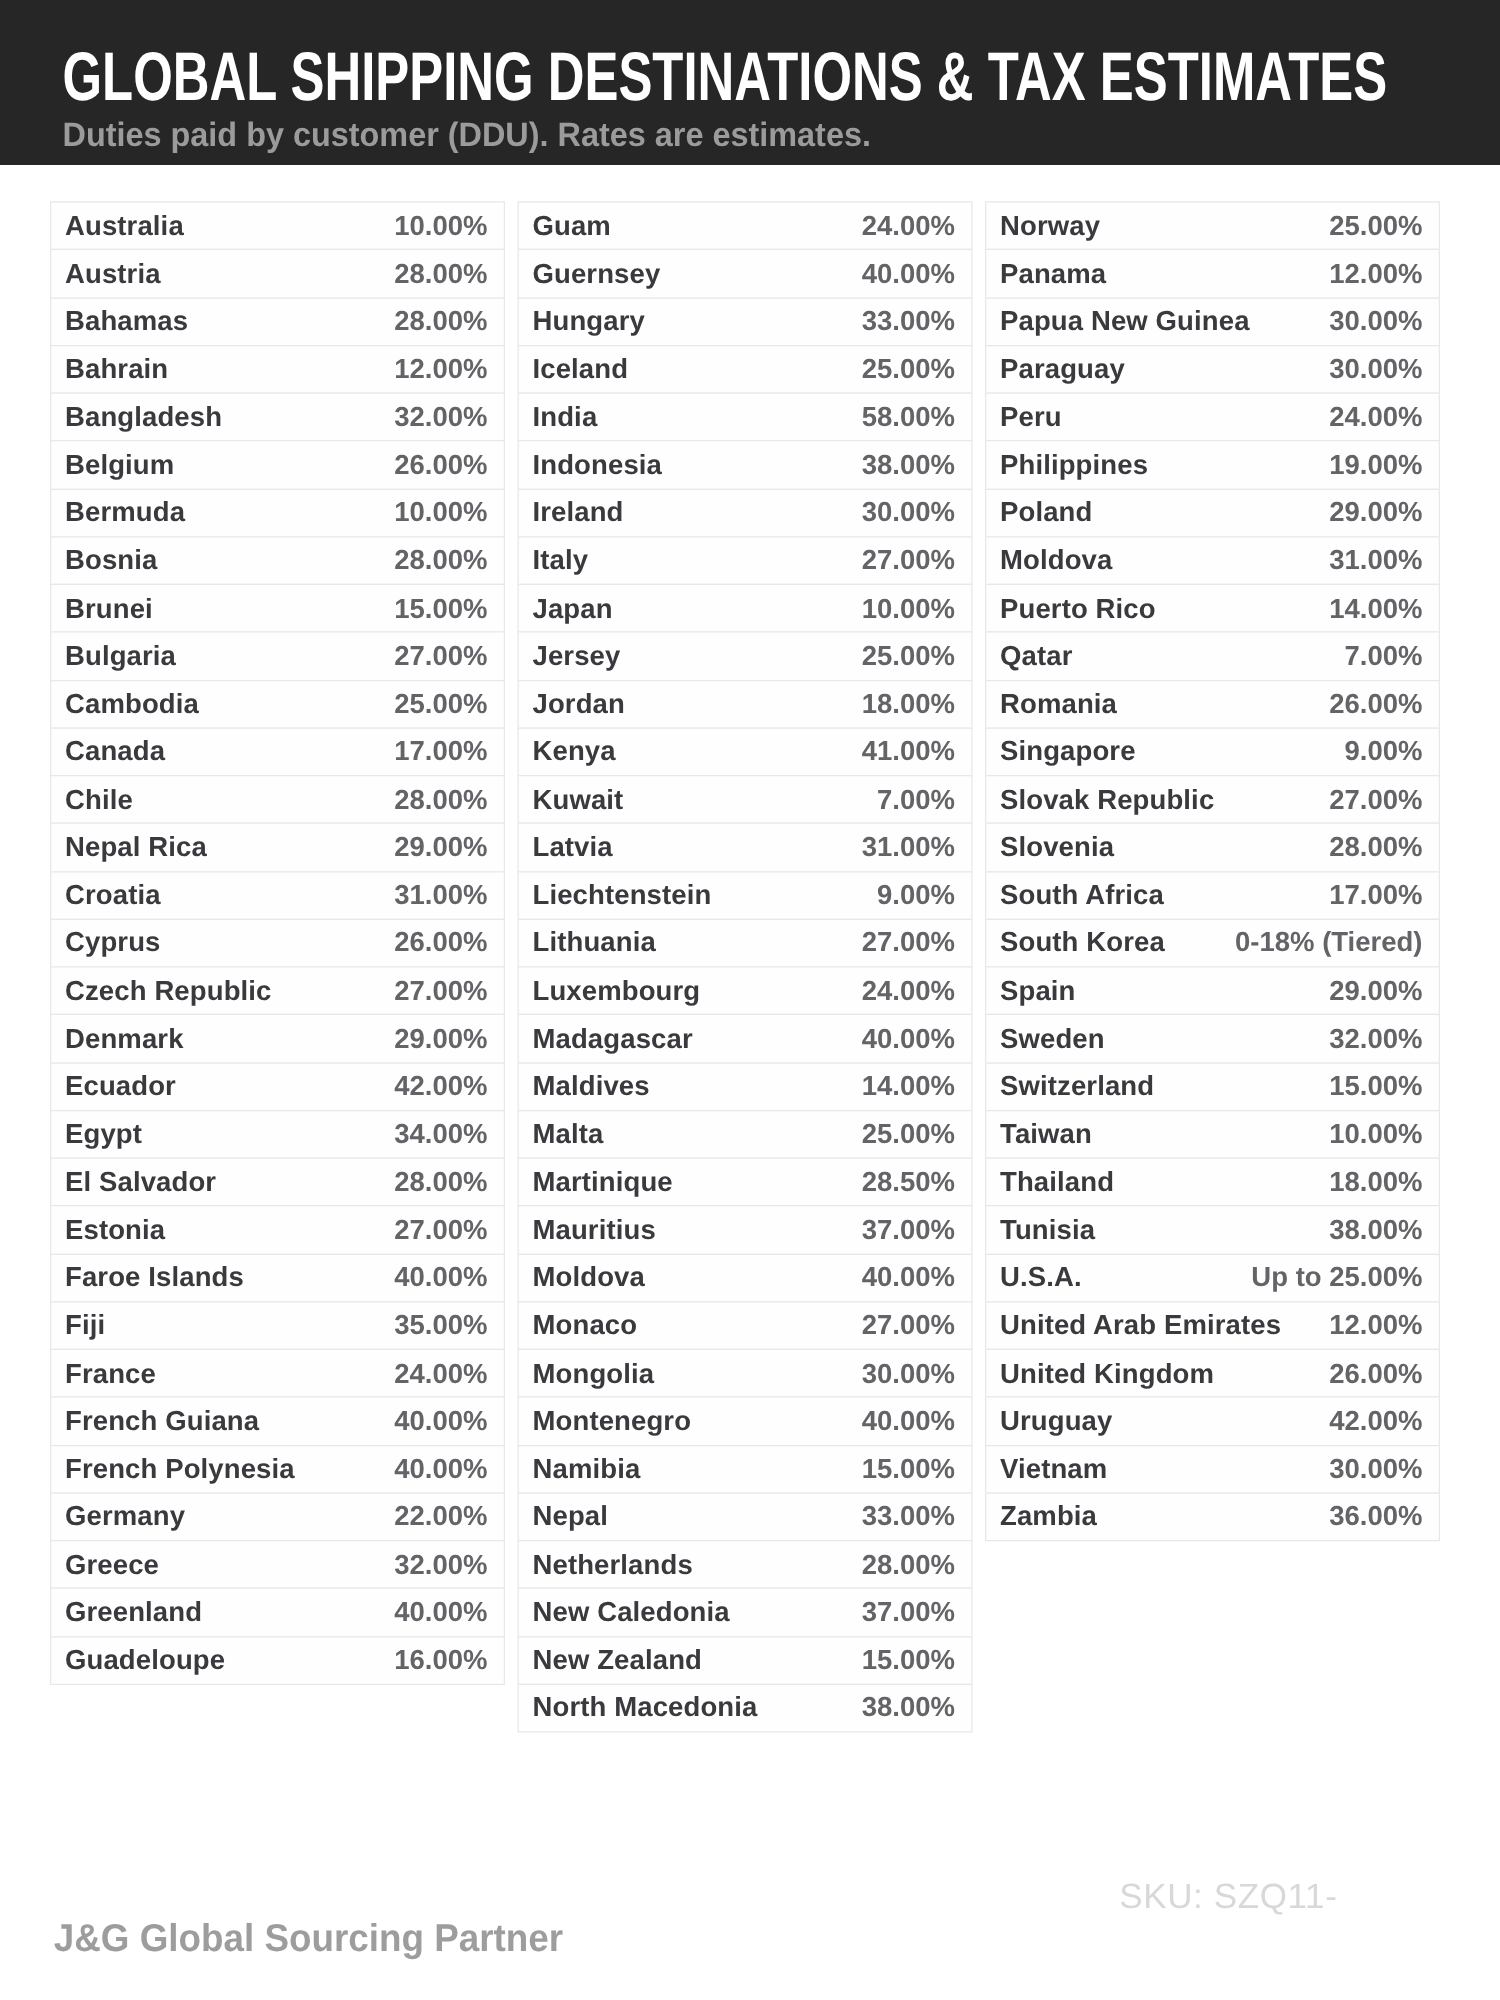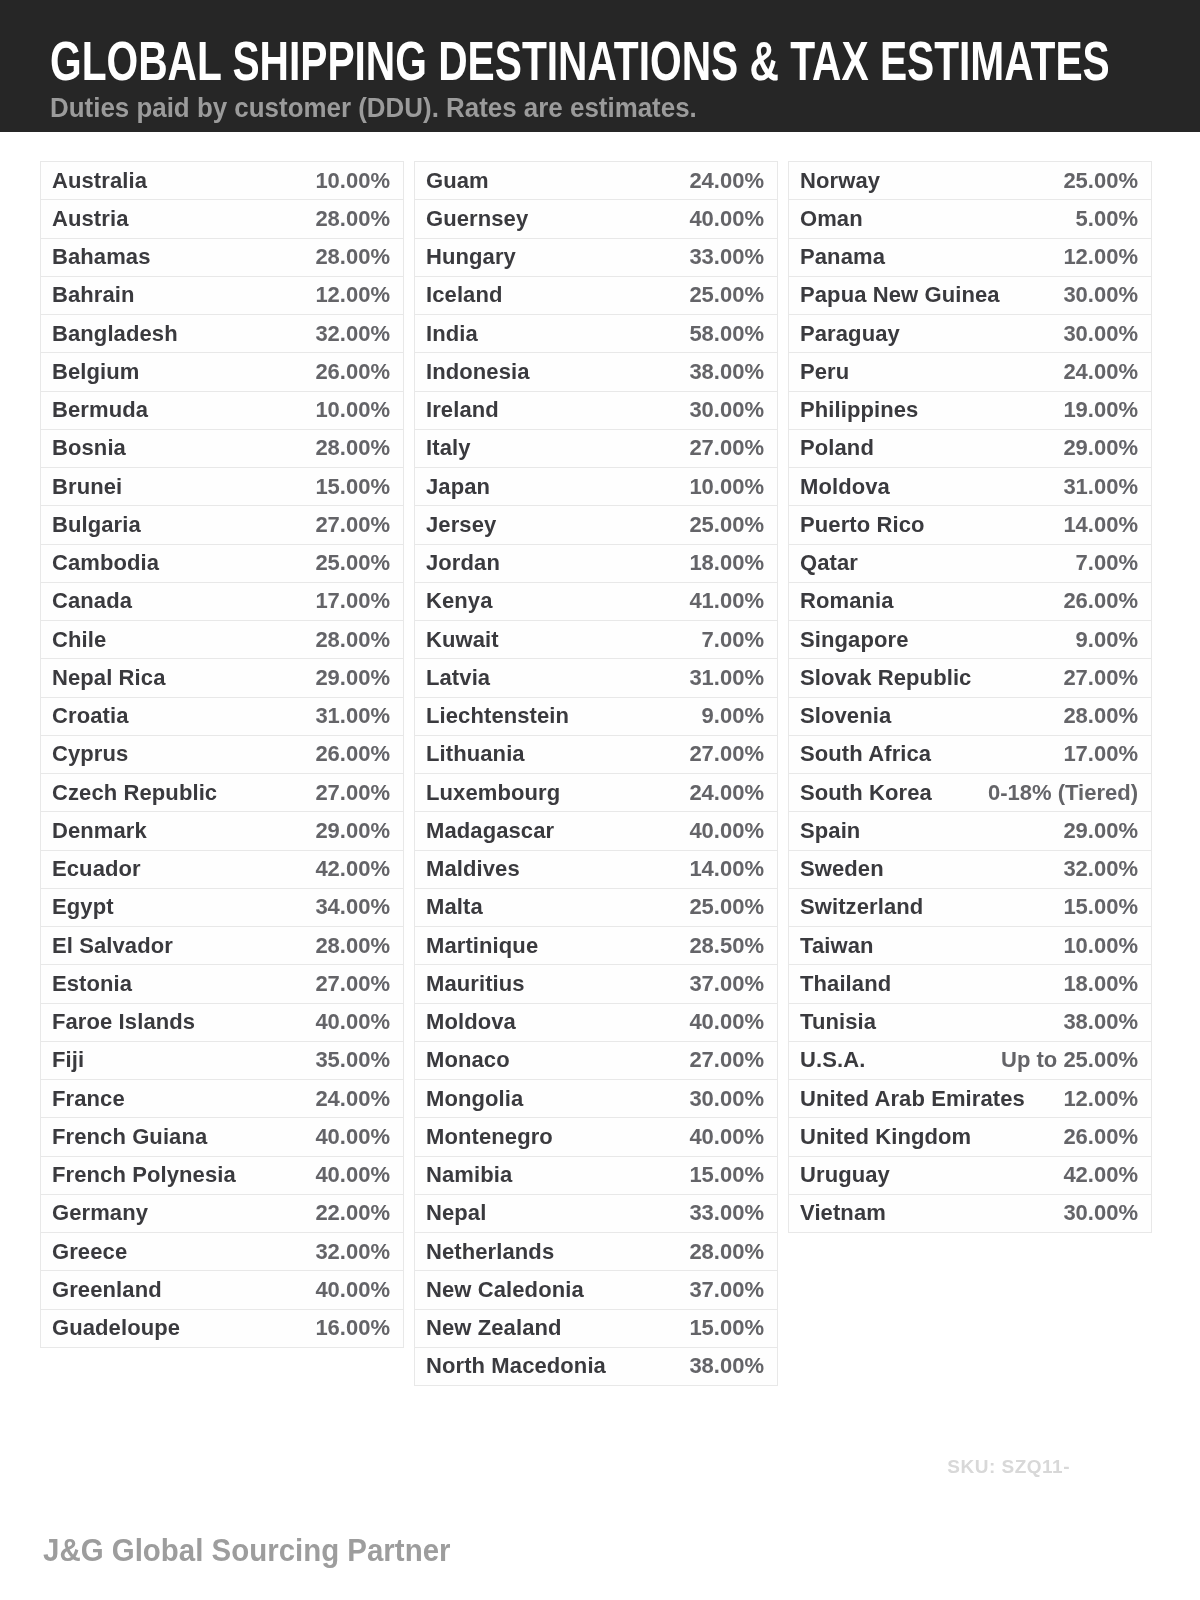--- a/index.html
+++ b/index.html
@@ -50,22 +50,22 @@
     color: var(--rate-color, #646468);
     white-space: nowrap; margin-left: 8px;
   }
   .brand {
     position: absolute; left: 43px; top: 1534px;
     font-size: 31px; font-weight: 700; line-height: 34px;
     color: var(--brand-color, #9d9d9d); white-space: nowrap;
     transform: scaleX(0.95); transform-origin: left top;
   }
   .sku {
-    position: absolute; top: 1456px; right: 130px;
-    font-size: 19px; font-weight: 700; line-height: 22px;
+    position: absolute; top: 1506px; right: 130px;
+    font-size: 28px; font-weight: 400; line-height: 22px;
     color: var(--sku-color, #d8d8d8);
     letter-spacing: 0.5px; white-space: nowrap;
   }
 </style>
 </head>
 <body>
 
 <header class="header">
   <h1 class="title">GLOBAL SHIPPING DESTINATIONS &amp; TAX ESTIMATES</h1>
   <p class="subtitle">Duties paid by customer (DDU). Rates are estimates.</p>
@@ -327,24 +327,20 @@
         <span class="country">North Macedonia</span>
         <span class="rate">38.00%</span>
       </div>
     </section>
   <section class="col">
       <div class="row">
         <span class="country">Norway</span>
         <span class="rate">25.00%</span>
       </div>
       <div class="row">
-        <span class="country">Oman</span>
-        <span class="rate">5.00%</span>
-      </div>
-      <div class="row">
         <span class="country">Panama</span>
         <span class="rate">12.00%</span>
       </div>
       <div class="row">
         <span class="country">Papua New Guinea</span>
         <span class="rate">30.00%</span>
       </div>
       <div class="row">
         <span class="country">Paraguay</span>
         <span class="rate">30.00%</span>
@@ -433,20 +429,24 @@
         <span class="country">United Kingdom</span>
         <span class="rate">26.00%</span>
       </div>
       <div class="row">
         <span class="country">Uruguay</span>
         <span class="rate">42.00%</span>
       </div>
       <div class="row">
         <span class="country">Vietnam</span>
         <span class="rate">30.00%</span>
+      </div>
+      <div class="row">
+        <span class="country">Zambia</span>
+        <span class="rate">36.00%</span>
       </div>
     </section>
 </main>
 
 <footer>
   <div class="brand">J&amp;G Global Sourcing Partner</div>
   <div class="sku">SKU: SZQ11-</div>
 </footer>
 
 </body></html>

